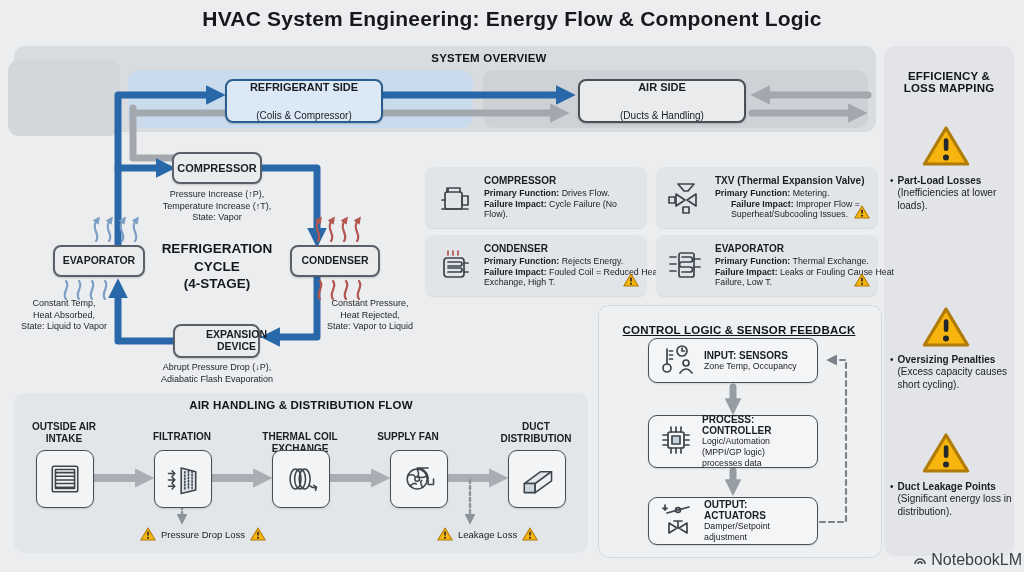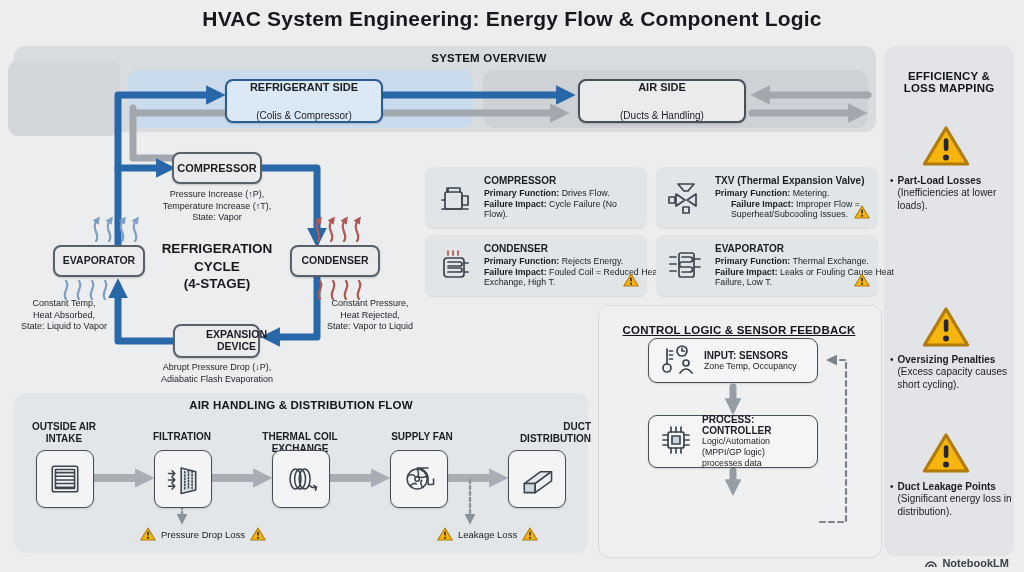--- a/index.html
+++ b/index.html
@@ -35,22 +35,22 @@
   .step .tt{font-size:10px;font-weight:700;}
   .step .ds{font-size:8.8px;line-height:1.22;}
   .stagebox{position:absolute;width:56px;height:56px;background:#f3f4f6;border:1.8px solid #474e56;
         border-radius:9px;display:flex;align-items:center;justify-content:center;z-index:3;
         box-shadow:0 1px 2px rgba(0,0,0,.12);}
   .slabel{position:absolute;font-weight:700;font-size:10px;text-align:center;
         white-space:pre-line;line-height:1.18;z-index:3;}
   .lossrow{position:absolute;display:flex;align-items:center;gap:5px;font-size:9.5px;z-index:3;}
   .effitem{position:absolute;display:flex;gap:4px;font-size:10px;line-height:1.24;z-index:3;}
   .effitem .ti{font-weight:700;text-align:center;}
-  .wm{position:absolute;right:15px;bottom:3px;display:flex;align-items:center;gap:4px;
-      font-size:11px;font-weight:700;color:#3b4045;z-index:3;}
+  .wm{position:absolute;right:2px;bottom:3px;display:flex;align-items:center;gap:4px;
+      font-size:16px;font-weight:400;color:#3b4045;z-index:3;}
   .lic{stroke:#3d444c;fill:none;stroke-width:1.7;stroke-linecap:round;stroke-linejoin:round;}
 </style>
 </head>
 <body>
 
 <svg width="0" height="0" style="position:absolute">
   <defs>
     <symbol id="wt" viewBox="0 0 24 21">
       <path d="M12 1.5 L22.8 19.5 H1.2 Z" fill="#f7b50d" stroke="#b07b08" stroke-width="1.6" stroke-linejoin="round"></path>
       <rect x="10.9" y="6.6" width="2.3" height="6.4" rx="1.1" fill="#24272b"></rect>
@@ -277,28 +277,43 @@
           <rect x="9" y="9" width="16" height="16" rx="2"></rect>
           <rect x="13" y="13" width="8" height="8" fill="#c7d4de"></rect>
           <path d="M12,9 V4 M17,9 V4 M22,9 V4 M12,25 v5 M17,25 v5 M22,25 v5 M9,12 H4 M9,17 H4 M9,22 H4 M25,12 h5 M25,17 h5 M25,22 h5"></path>
         </svg>
     </div>
     <div style="width:118px;">
       <div class="tt">PROCESS: CONTROLLER</div>
       <div class="ds">Logic/Automation (MPPI/GP logic) processes data</div>
     </div>
   </div>
+  <div class="step" style="left:648px;top:497px;width:170px;height:48px;">
+    <div>
+      <svg class="lic" width="36" height="36" viewBox="0 0 36 36">
+          <path d="M6,4 v5 M4,7 l2,2 2,-2"></path>
+          <path d="M8,12 L30,6"></path>
+          <circle cx="19" cy="9" r="2.4"></circle>
+          <path d="M10,22 l8,5 -8,5 z M28,22 l-8,5 8,5 z"></path>
+          <path d="M19,27 V20 M15,20 h8"></path>
+        </svg>
+    </div>
+    <div>
+      <div class="tt">OUTPUT: ACTUATORS</div>
+      <div class="ds">Damper/Setpoint adjustment</div>
+    </div>
+  </div>
 
   <div class="slabel" style="left:9px;top:421px;width:110px;">OUTSIDE AIR
 INTAKE</div>
   <div class="slabel" style="left:127px;top:431px;width:110px;">FILTRATION</div>
   <div class="slabel" style="left:245px;top:431px;width:110px;">THERMAL COIL
 EXCHANGE</div>
-  <div class="slabel" style="left:367px;top:431px;width:110px;">SUPPLY FAN</div>
-  <div class="slabel" style="left:481px;top:421px;width:110px;text-align:right;">DUCT
+  <div class="slabel" style="left:353px;top:431px;width:110px;">SUPPLY FAN</div>
+  <div class="slabel" style="left:481px;top:421px;width:110px;">DUCT
 DISTRIBUTION</div>
 
   <div class="stagebox" style="left:36px;top:450px;">
     <svg class="lic" width="40" height="40" viewBox="0 0 44 44">
         <rect x="8" y="8" width="28" height="28" rx="2"></rect>
         <rect x="11.5" y="11.5" width="21" height="21"></rect>
         <path d="M11.5,15 h21 M11.5,19 h21 M11.5,23 h21 M11.5,27 h21 M11.5,31 h21"></path>
       </svg>
   </div>
   <div class="stagebox" style="left:154px;top:450px;">

